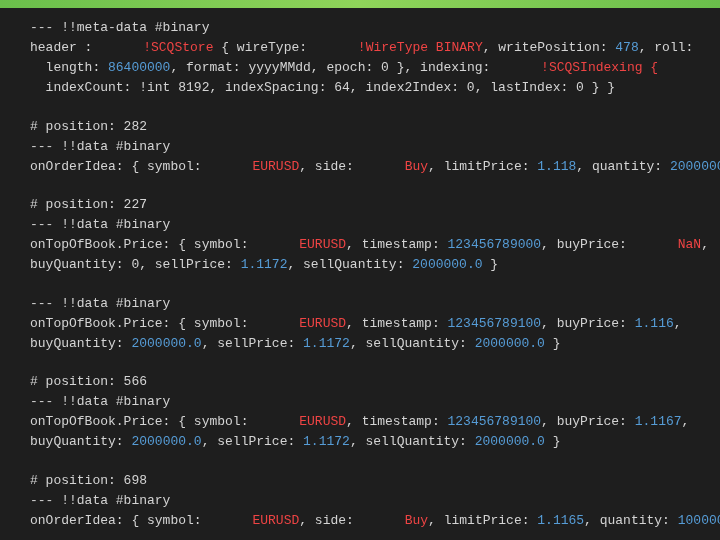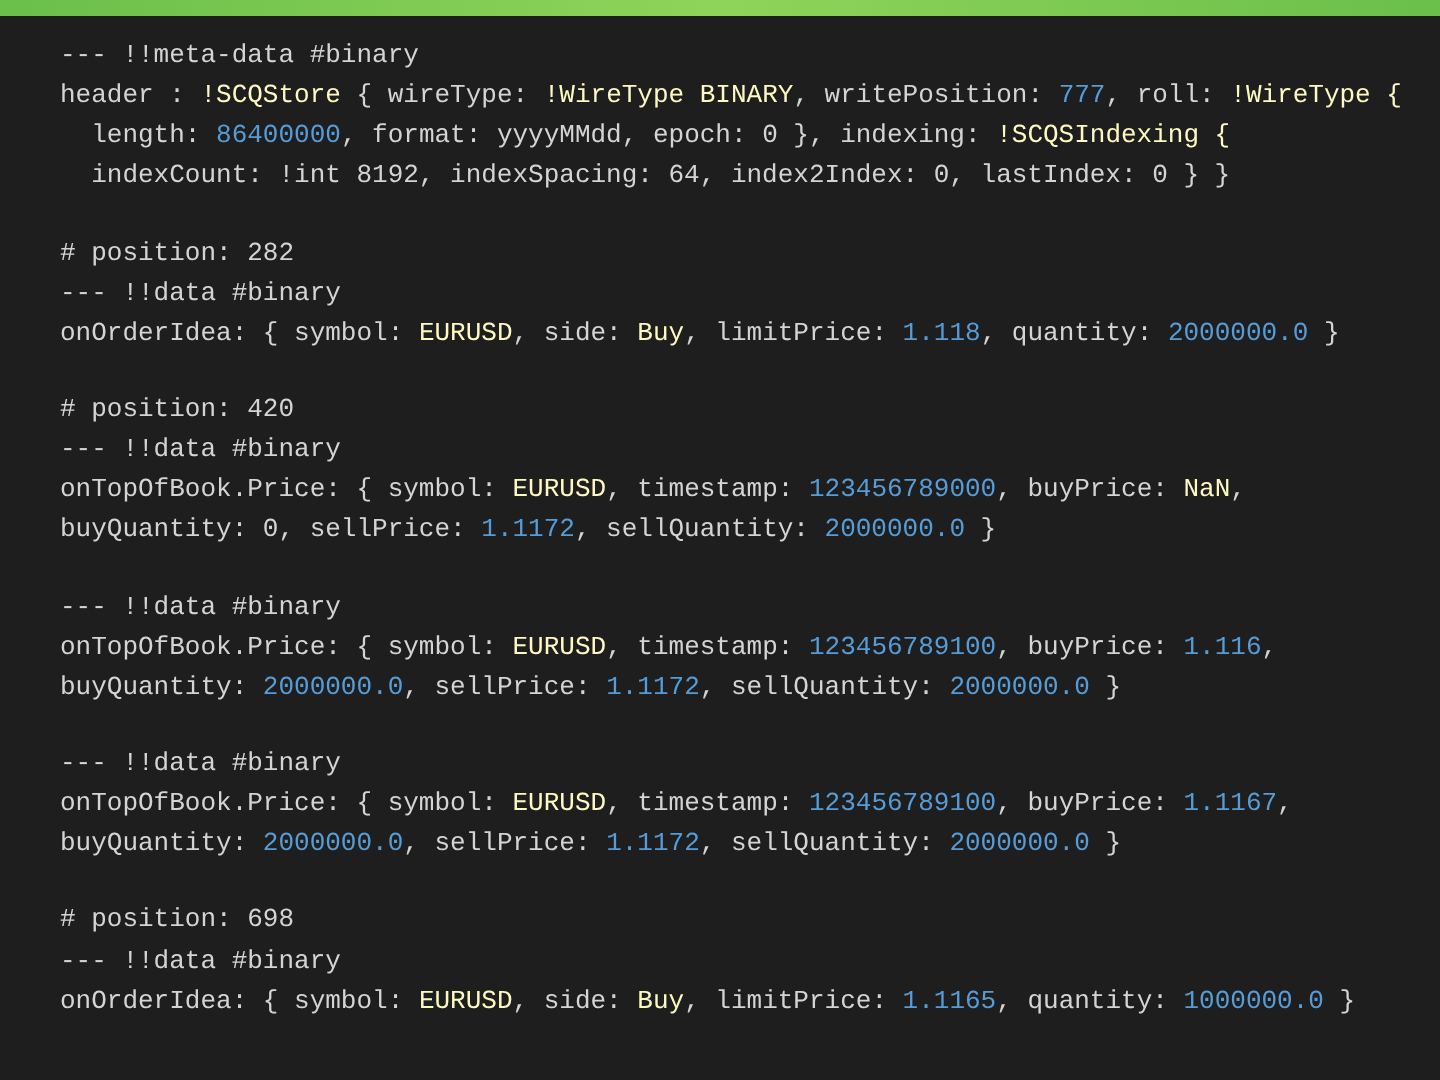--- a/index.html
+++ b/index.html
@@ -28,21 +28,22 @@
       color: #d4d4d4;
       line-height: 1.55;
     }
 
     .line {
       white-space: pre;
       display: block;
     }
 
     .green {
-      color: #fef9c3;
+      color: #ef4444;
+      margin-left: 43px;
     }
 
     .blue {
       color: #569cd6;
     }
 
     .comment {
       color: #d4d4d4;
     }
 
@@ -56,53 +57,54 @@
   </style>
 </head>
 <body>
 
 <div class="top-bar"></div>
 
 <div class="content">
 
   <div class="section">
     <span class="line comment">--- !!meta-data #binary</span>
-    <span class="line">header : <span class="green">!SCQStore</span> { wireType: <span class="green">!WireType BINARY</span>, writePosition: <span class="blue">777</span>, roll: <span class="green">!WireType {</span></span>
+    <span class="line">header : <span class="green">!SCQStore</span> { wireType: <span class="green">!WireType BINARY</span>, writePosition: <span class="blue">478</span>, roll: <span class="green">!WireType {</span></span>
     <span class="line">  length: <span class="blue">86400000</span>, format: yyyyMMdd, epoch: 0 }, indexing: <span class="green">!SCQSIndexing {</span></span>
     <span class="line">  indexCount: !int 8192, indexSpacing: 64, index2Index: 0, lastIndex: 0 } }</span>
   </div>
 
   <div class="blank"></div>
 
   <div class="section">
     <span class="line comment"># position: 282</span>
     <span class="line comment">--- !!data #binary</span>
     <span class="line">onOrderIdea: { symbol: <span class="green">EURUSD</span>, side: <span class="green">Buy</span>, limitPrice: <span class="blue">1.118</span>, quantity: <span class="blue">2000000.0</span> }</span>
   </div>
 
   <div class="blank"></div>
 
   <div class="section">
-    <span class="line comment"># position: 420</span>
+    <span class="line comment"># position: 227</span>
     <span class="line comment">--- !!data #binary</span>
     <span class="line">onTopOfBook.Price: { symbol: <span class="green">EURUSD</span>, timestamp: <span class="blue">123456789000</span>, buyPrice: <span class="green">NaN</span>,</span>
     <span class="line">buyQuantity: 0, sellPrice: <span class="blue">1.1172</span>, sellQuantity: <span class="blue">2000000.0</span> }</span>
   </div>
 
   <div class="blank"></div>
 
   <div class="section">
     <span class="line comment">--- !!data #binary</span>
     <span class="line">onTopOfBook.Price: { symbol: <span class="green">EURUSD</span>, timestamp: <span class="blue">123456789100</span>, buyPrice: <span class="blue">1.116</span>,</span>
     <span class="line">buyQuantity: <span class="blue">2000000.0</span>, sellPrice: <span class="blue">1.1172</span>, sellQuantity: <span class="blue">2000000.0</span> }</span>
   </div>
 
   <div class="blank"></div>
 
   <div class="section">
+    <span class="line comment"># position: 566</span>
     <span class="line comment">--- !!data #binary</span>
     <span class="line">onTopOfBook.Price: { symbol: <span class="green">EURUSD</span>, timestamp: <span class="blue">123456789100</span>, buyPrice: <span class="blue">1.1167</span>,</span>
     <span class="line">buyQuantity: <span class="blue">2000000.0</span>, sellPrice: <span class="blue">1.1172</span>, sellQuantity: <span class="blue">2000000.0</span> }</span>
   </div>
 
   <div class="blank"></div>
 
   <div class="section">
     <span class="line comment"># position: 698</span>
     <span class="line comment">--- !!data #binary</span>

